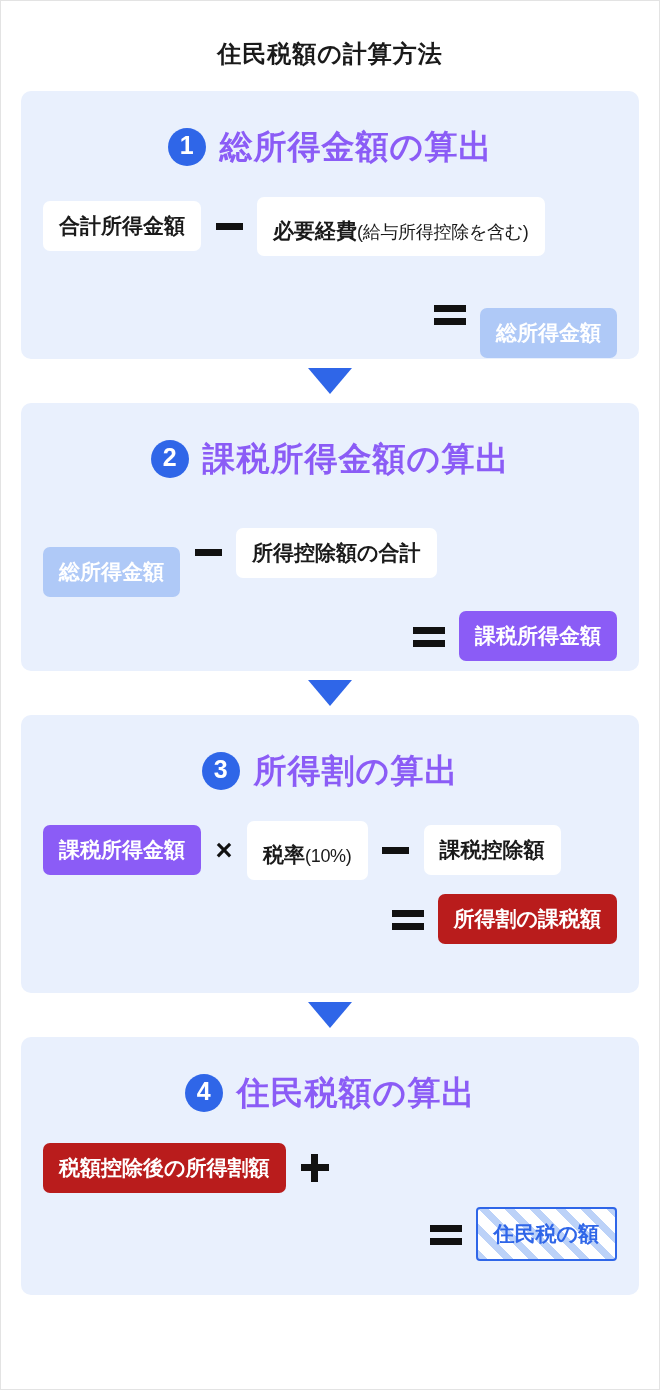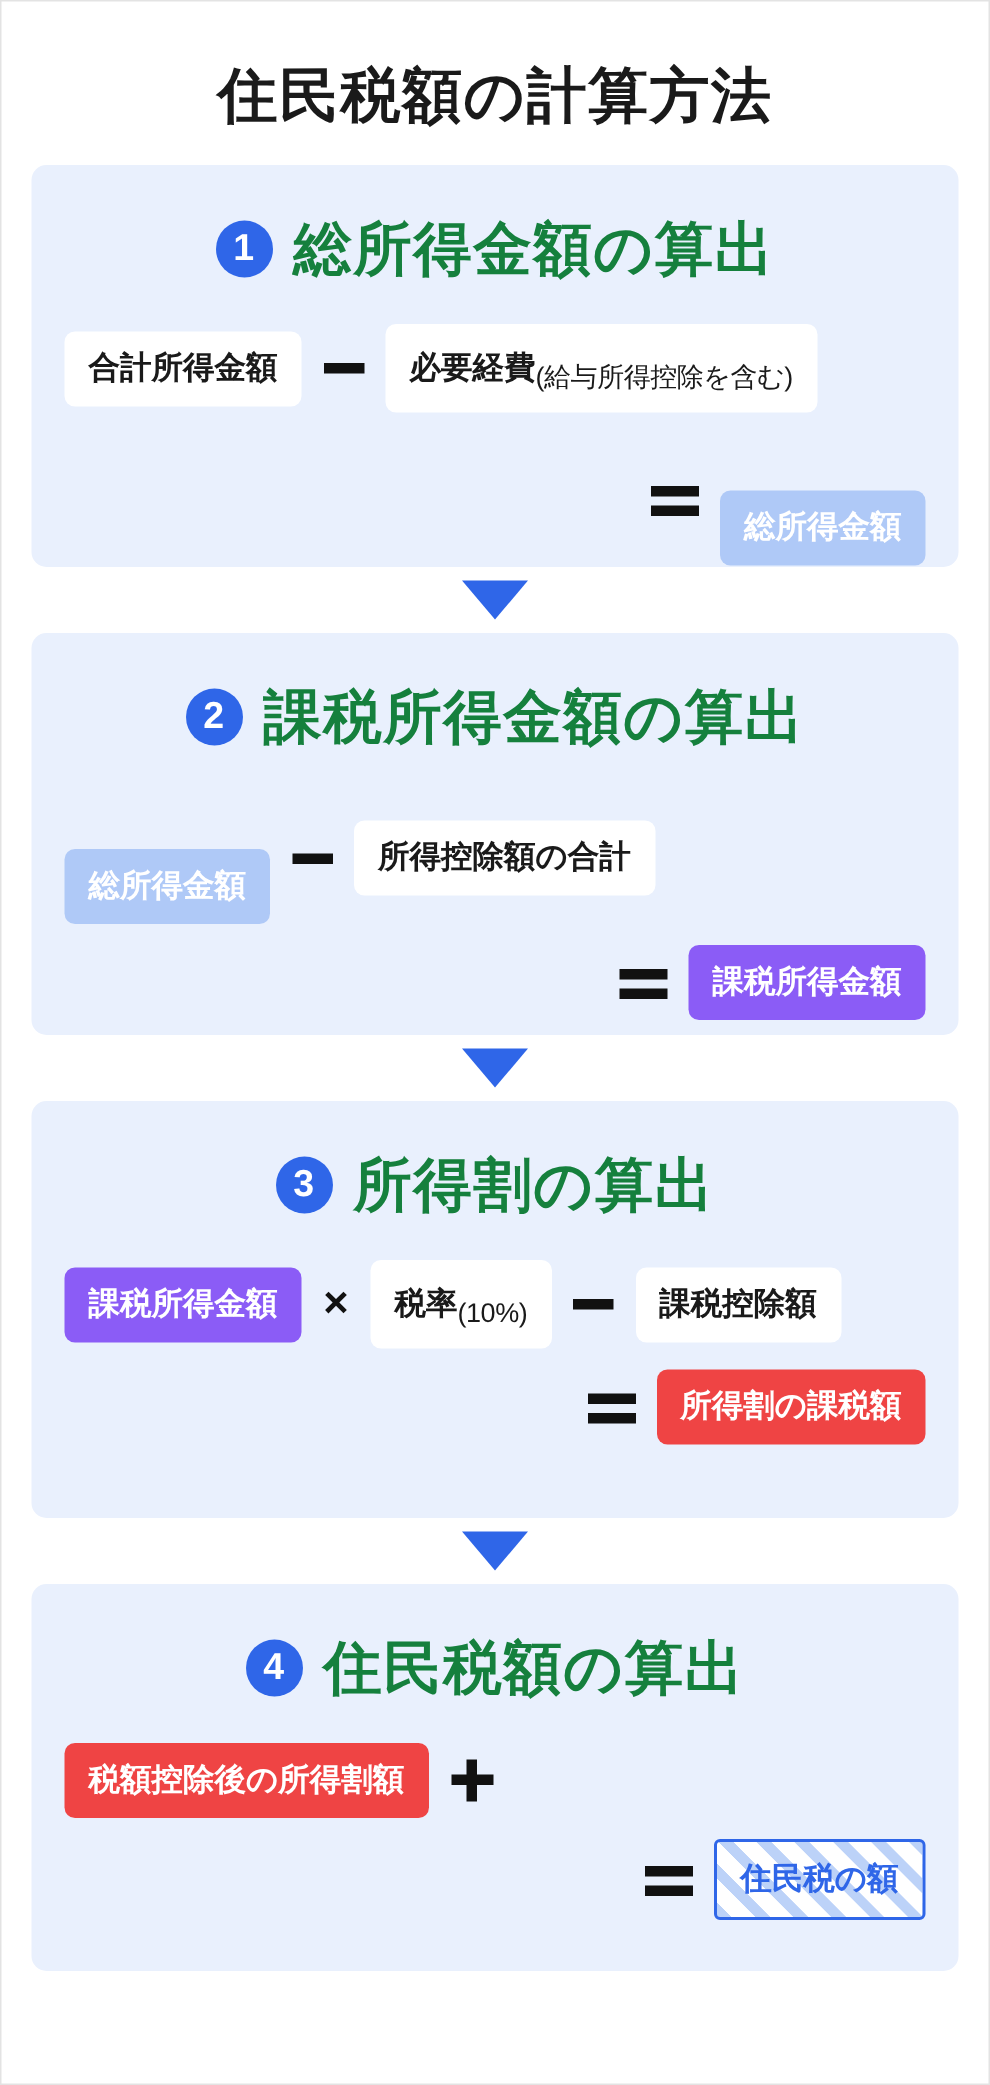--- a/index.html
+++ b/index.html
@@ -22,21 +22,21 @@
     width: 100%;
     height: 100%;
     box-sizing: border-box;
     padding: 0 20px;
     position: relative;
   }
 
   
   .title {
     text-align: center;
-    font-size: 40px;
+    font-size: 24px;
     font-weight: 700;
     color: #1a1a1a;
     letter-spacing: 1px;
     padding-top: 39px;
     padding-bottom: 22px;
     line-height: 1.2;
   }
 
   
   .step {
@@ -68,23 +68,23 @@
     font-weight: 700;
     display: flex;
     align-items: center;
     justify-content: center;
     line-height: 1;
     flex: 0 0 auto;
     padding-bottom: 2px;
     box-sizing: border-box;
   }
   .step-title {
-    font-size: 39px;
-    font-weight: 700;
-    color: #15803d;
+    font-size: 33px;
+    font-weight: 700;
+    color: #8b5cf6;
     line-height: 1;
     letter-spacing: 1px;
     white-space: nowrap;
   }
 
   
   .row {
     display: flex;
     align-items: center;
     justify-content: flex-start;
@@ -95,21 +95,21 @@
     justify-content: flex-end;
     margin-top: 14px;
   }
 
   .chip {
     border-radius: 7px;
     font-size: 21px;
     font-weight: 700;
     line-height: 1;
     display: flex;
-    align-items: center;
+    align-items: flex-end;
     justify-content: center;
     box-sizing: border-box;
     padding: 14px 16px 15px 16px;
     white-space: nowrap;
   }
   .chip .sub {
     font-size: 18px;
     font-weight: 400;
     letter-spacing: -0.3px;
     margin-top: 12px;
@@ -122,21 +122,21 @@
   .chip-tint1 {
     background: #afc9f7;
     color: #ffffff;
     margin-top: 38px;
   }
   .chip-tint2 {
     background: #8b5cf6;
     color: #ffffff;
   }
   .chip-tint3 {
-    background: #ef4444;
+    background: #b91c1c;
     color: #ffffff;
   }
 
   
   .chip-striped {
     background-color: #ffffff;
     background-image: repeating-linear-gradient(
       45deg,
       #bcd2f8 0px,
       #bcd2f8 7px,

